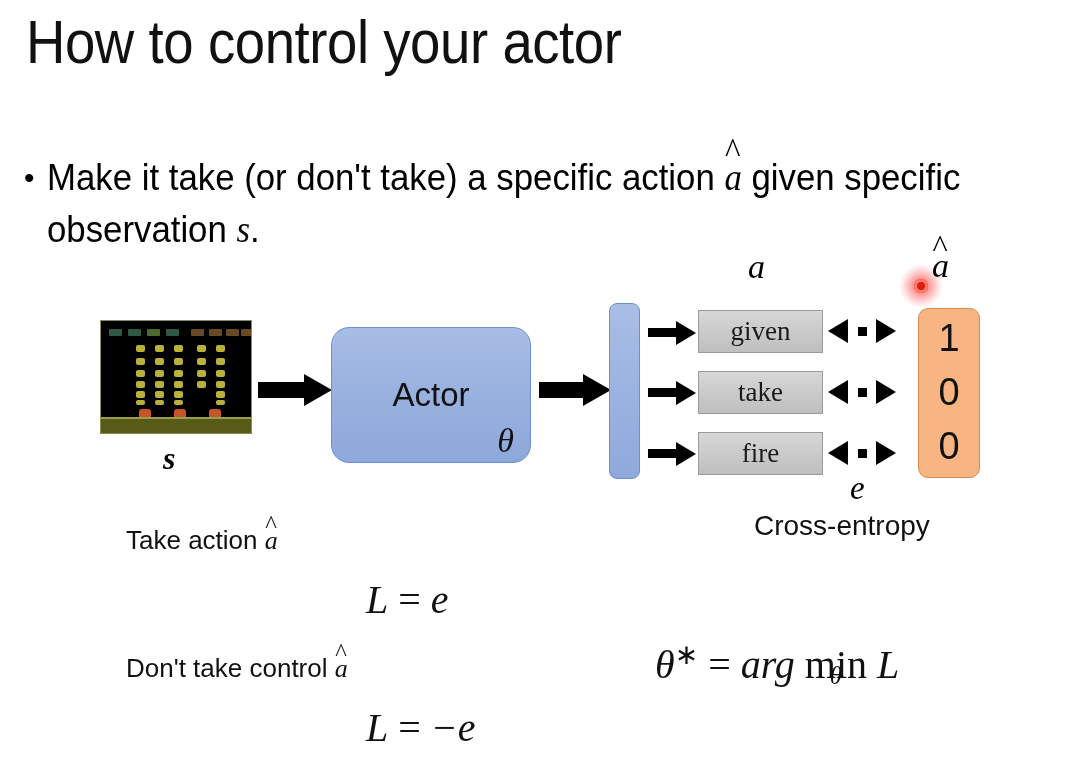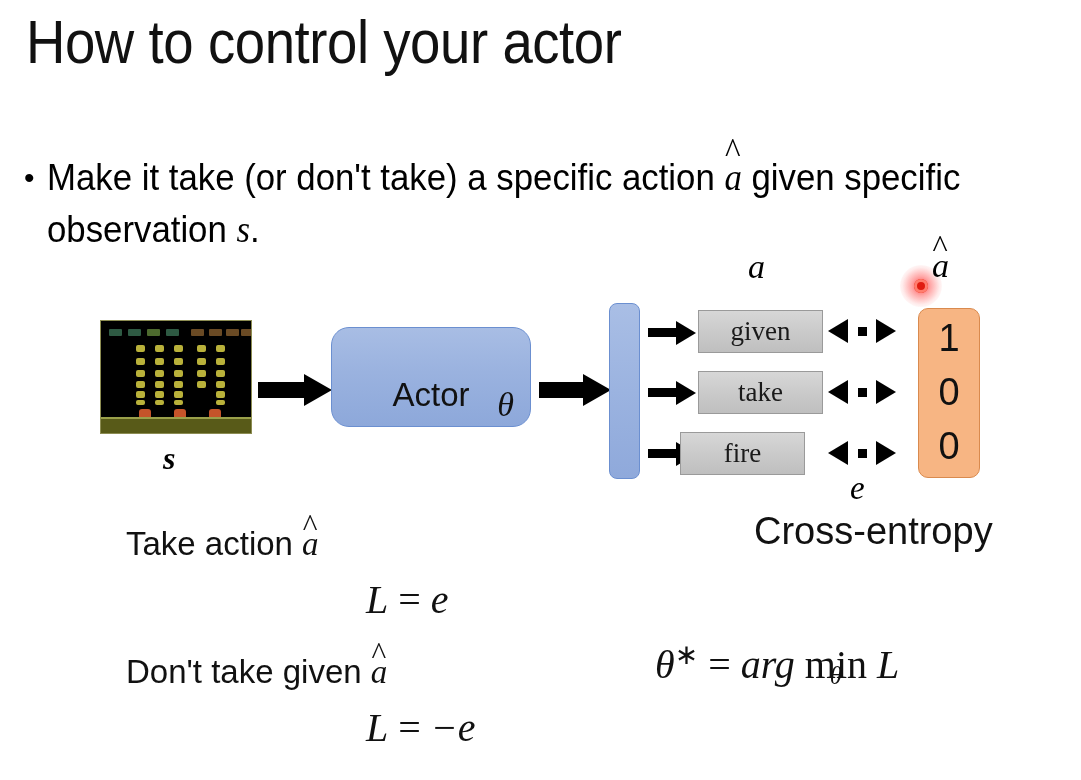--- a/index.html
+++ b/index.html
@@ -133,21 +133,21 @@
     font-style: italic;
     font-size: 32px;
     font-weight: 700;
   }
 
   .actor-box {
     position: absolute;
     left: 331px;
     top: 327px;
     width: 200px;
-    height: 100px;
+    height: 136px;
     border-radius: 18px;
     background: linear-gradient(180deg, #a8bde4 0%, #9ab2df 45%, #8da8da 100%);
     border: 1px solid #6b8fd0;
     box-sizing: border-box;
   }
   .actor-label {
     position: absolute;
     left: 0; right: 0;
     top: 48px;
     text-align: center;
@@ -229,21 +229,21 @@
     top: 470px;
     font-family: "Liberation Serif", serif;
     font-style: italic;
     font-size: 33px;
   }
   .label-crossentropy {
     position: absolute;
     left: 754px;
     top: 510px;
     font-family: "Liberation Sans", sans-serif;
-    font-size: 38px;
+    font-size: 28px;
     color: #111;
   }
 
   .target-box {
     position: absolute;
     left: 918px;
     top: 308px;
     width: 62px;
     height: 170px;
     border-radius: 10px;
@@ -306,21 +306,21 @@
     width: 14px; height: 14px;
     border-radius: 50%;
     background: #e01b10;
     box-shadow: inset 0 0 0 3px #ff7d6e;
   }
 
   
   .btm-text {
     position: absolute;
     font-family: "Liberation Sans", sans-serif;
-    font-size: 33px;
+    font-size: 26px;
     color: #111;
   }
   .formula {
     position: absolute;
     font-family: "Liberation Serif", serif;
     font-style: italic;
     font-size: 40px;
     color: #111;
     white-space: nowrap;
   }
@@ -433,21 +433,21 @@
   </div>
   <div class="arrow" style="left:648px; top:446px; width:48px;">
     <div class="shaft" style="width:30px; height:9px; top:3px;"></div>
     <div class="head" style="left:28px; top:-4px; border-width:12px 0 12px 20px; border-left-color:#000;"></div>
   </div>
 
   <div class="label-a">a</div>
 
   <div class="action-box" style="left:698px; top:310px;">given</div>
   <div class="action-box" style="left:698px; top:371px;">take</div>
-  <div class="action-box" style="left:680px; top:432px;">fire</div>
+  <div class="action-box" style="left:698px; top:432px;">fire</div>
 
   <div class="dbl-arrow" style="left:828px; top:318px;">
       <span class="tri l"></span>
       <span class="sq"></span>
       <span class="tri r"></span>
     </div>
   <div class="dbl-arrow" style="left:828px; top:379px;">
       <span class="tri l"></span>
       <span class="sq"></span>
       <span class="tri r"></span>
@@ -472,17 +472,17 @@
   </div>
 
   <div class="label-e">e</div>
   <div class="label-crossentropy">Cross-entropy</div>
 </div>
 
 <div class="btm-text" style="left:126px; top:525px;"><span>Take action </span><span class="hatvar"><span class="hat">^</span><span>a</span></span></div>
 
 <div class="formula" style="left:366px; top:576px;"><span>L</span><span class="op"> = </span><span>e</span></div>
 
-<div class="btm-text" style="left:126px; top:653px;"><span>Don't take given </span><span class="hatvar"><span class="hat">^</span><span>a</span></span></div>
+<div class="btm-text" style="left:126px; top:653px;"><span>Don't take control </span><span class="hatvar"><span class="hat">^</span><span>a</span></span></div>
 
 <div class="formula" style="left:366px; top:704px;"><span>L</span><span class="op"> = </span><span>−e</span></div>
 
 <div class="formula" style="left:655px; top:638px;"><span>θ</span><span class="op" style="font-size:0.7em; vertical-align:super;">∗</span><span class="op"> = </span><span>arg</span><span>&nbsp;</span><span class="sub-under"><span class="op">min</span><span class="under">θ</span></span><span>&nbsp;</span><span>L</span></div>
 
 </body></html>

